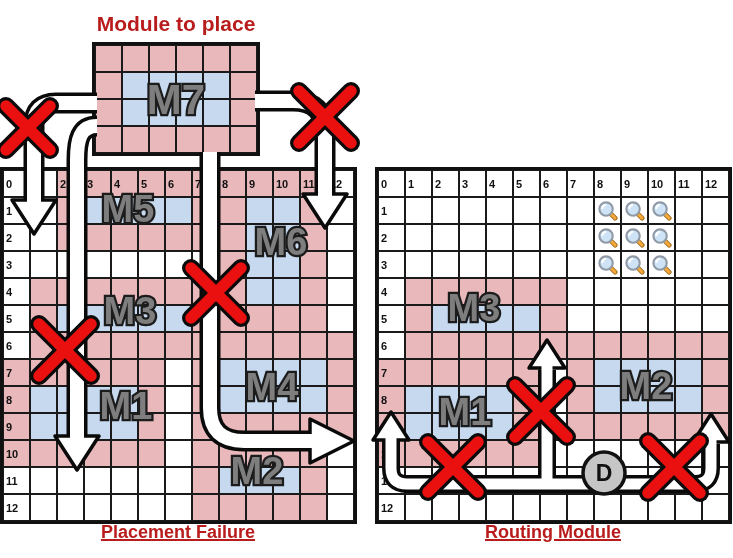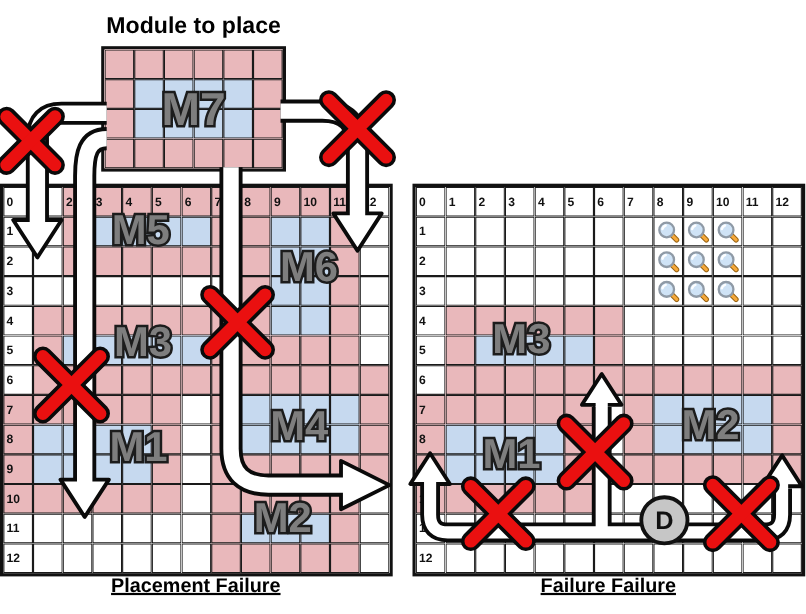--- a/index.html
+++ b/index.html
@@ -33,21 +33,21 @@
   .aw2{stroke:#fff;fill:none;stroke-width:11px;}
   .ah{fill:#fff;stroke:#0a0a0a;stroke-width:3.5px;stroke-linejoin:round;}
   .xb{stroke:#0a0a0a;stroke-width:18px;stroke-linecap:round;}
   .xr{stroke:var(--x-red);stroke-width:11.5px;stroke-linecap:round;}
   .mlabel{
     font-family:"Liberation Sans",sans-serif;font-weight:bold;font-size:38px;
     fill:var(--module-label);stroke:#1c1c1c;stroke-width:4.5px;paint-order:stroke;
     text-anchor:middle;
   }
   .mlabel.big{font-size:42px;}
-  .page-text{position:absolute;text-align:center;color:#000000;font-weight:bold;z-index:3;}
+  .page-text{position:absolute;text-align:center;color:#b91c1c;font-weight:bold;z-index:3;}
   #diagram-title{left:56px;top:12px;width:240px;font-size:21px;}
   .caption{top:522px;font-size:18px;text-decoration:underline;text-decoration-thickness:2px;}
   #placement-caption{left:28px;width:300px;}
   #routing-caption{left:403px;width:300px;}
 </style>
 </head>
 <body>
 
 <div id="canvas">
 
@@ -529,14 +529,14 @@
         <use href="#mag-icon" x="597" y="227" width="21" height="21"></use>
         <use href="#mag-icon" x="624" y="227" width="21" height="21"></use>
         <use href="#mag-icon" x="651" y="227" width="21" height="21"></use>
         <use href="#mag-icon" x="597" y="254" width="21" height="21"></use>
         <use href="#mag-icon" x="624" y="254" width="21" height="21"></use>
         <use href="#mag-icon" x="651" y="254" width="21" height="21"></use>
       </g>
   </svg>
 
   <div id="placement-caption" class="page-text caption">Placement Failure</div>
-  <div id="routing-caption" class="page-text caption">Failure Failure</div>
+  <div id="routing-caption" class="page-text caption">Routing Module</div>
 </div>
 
 </body></html>

